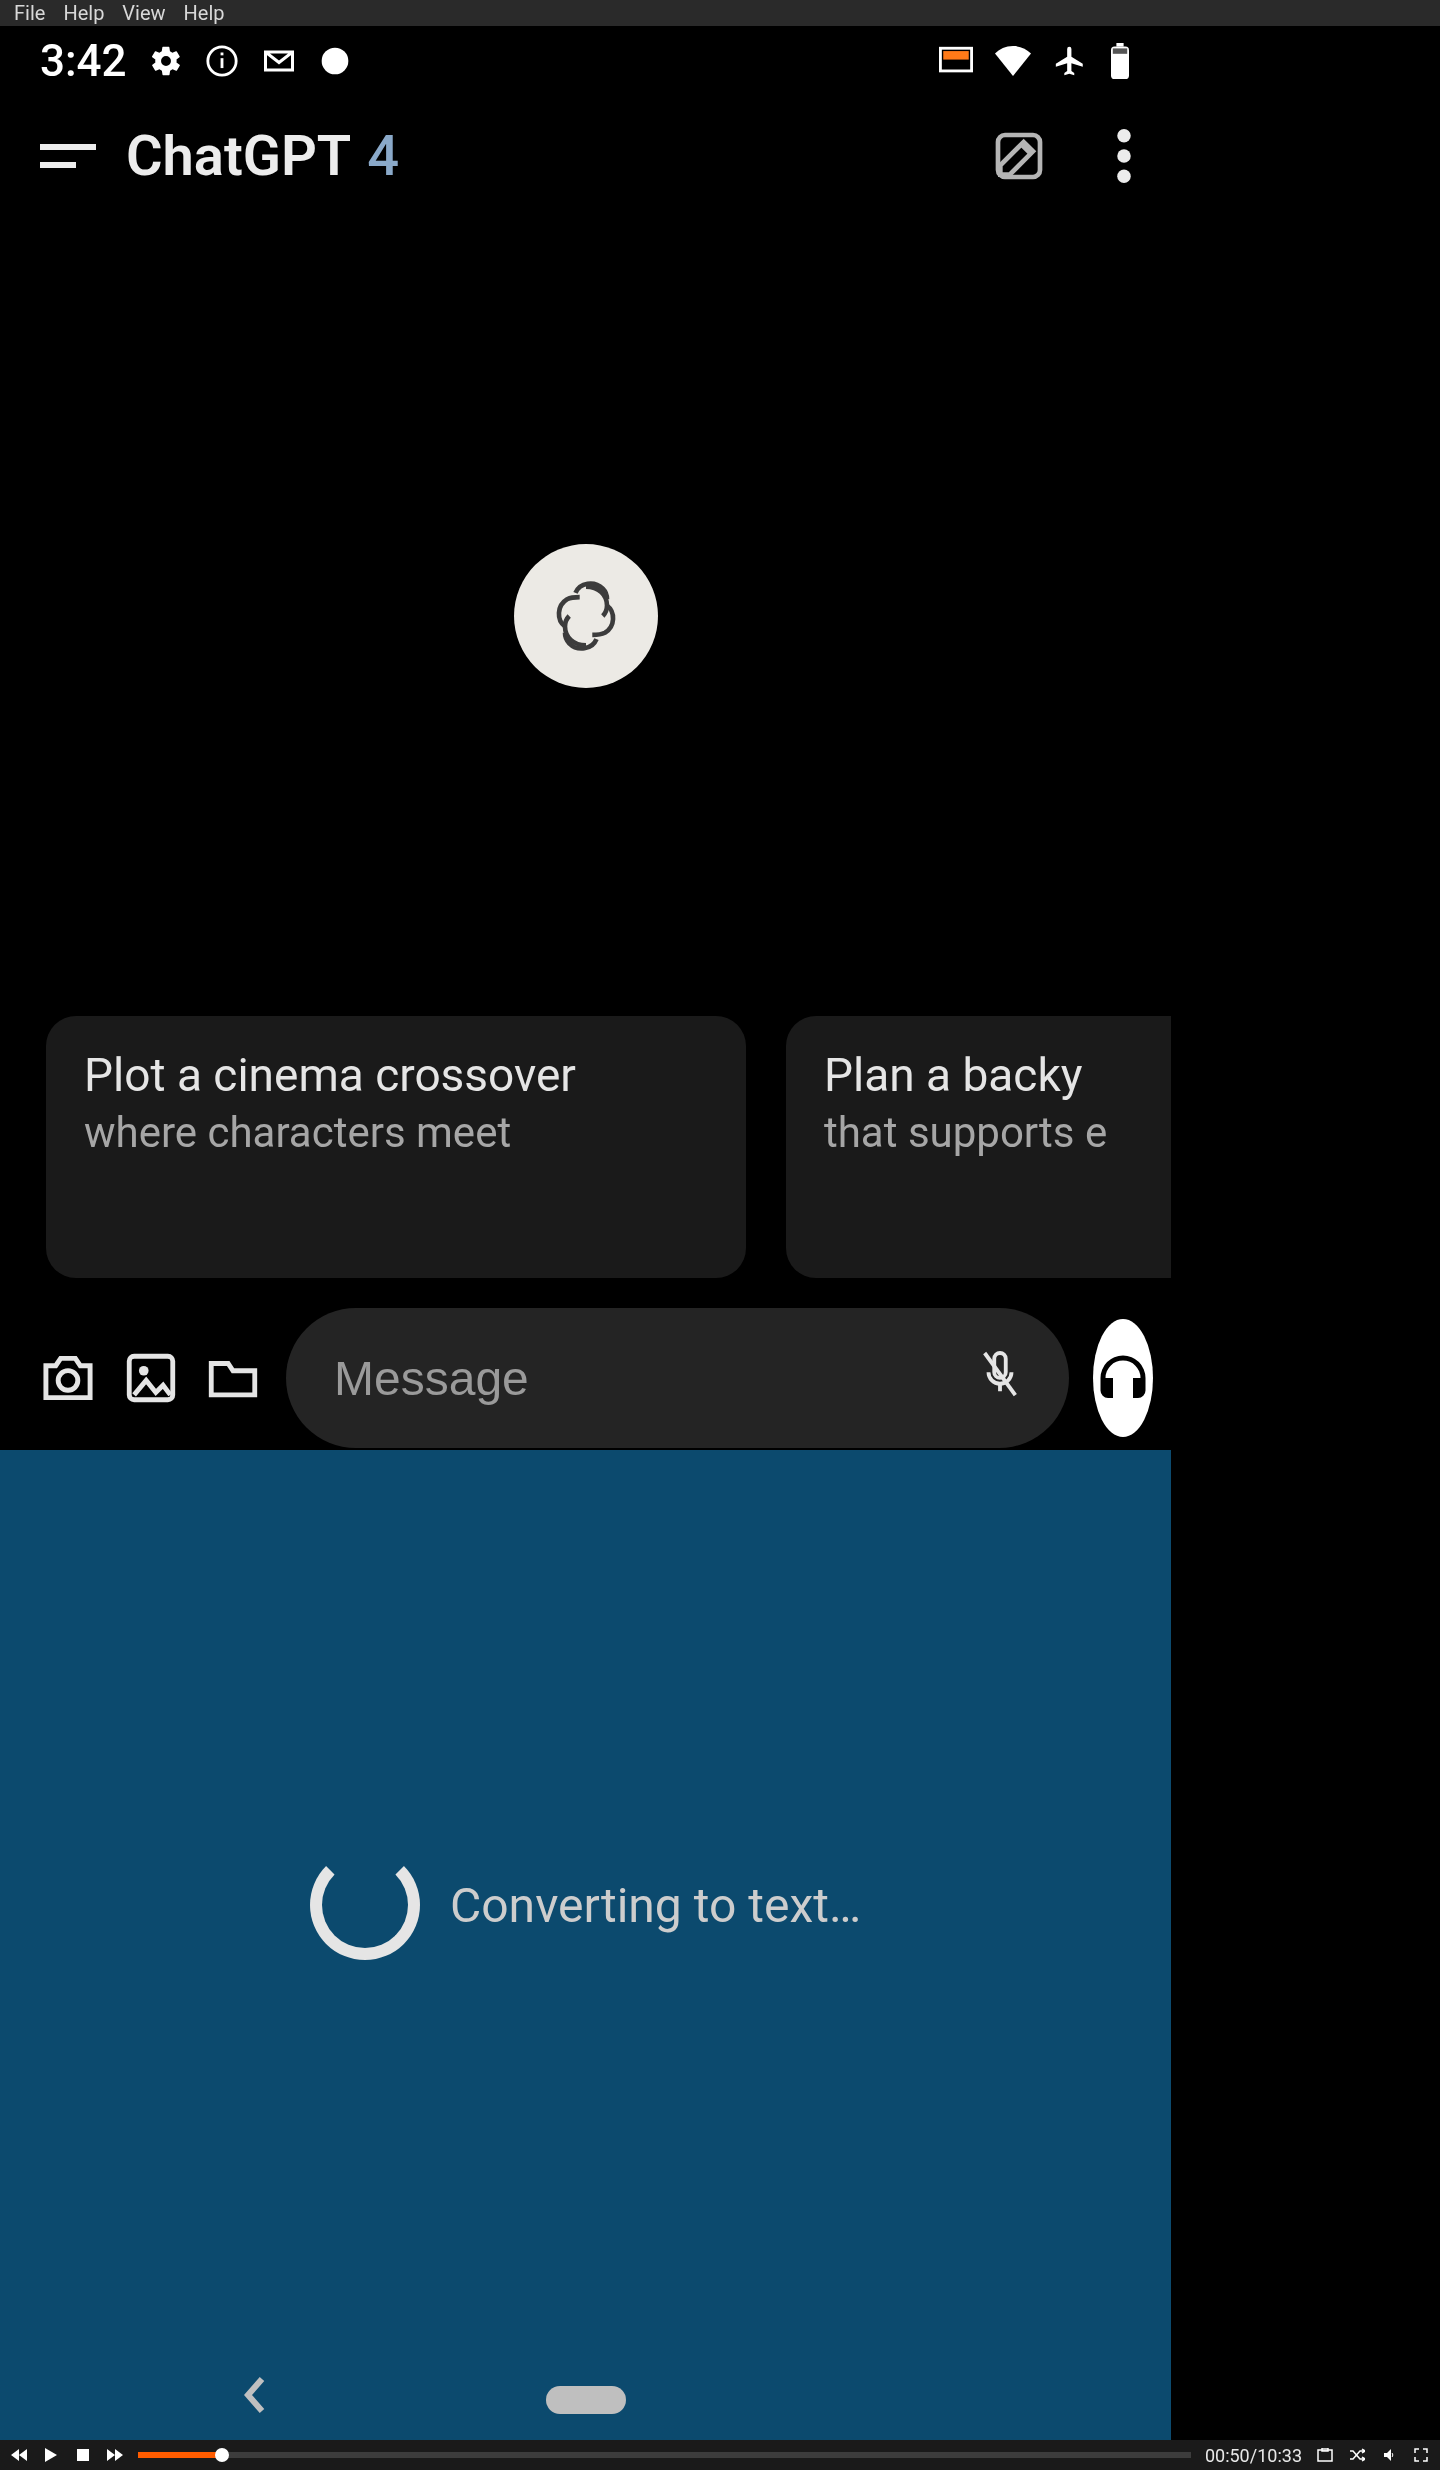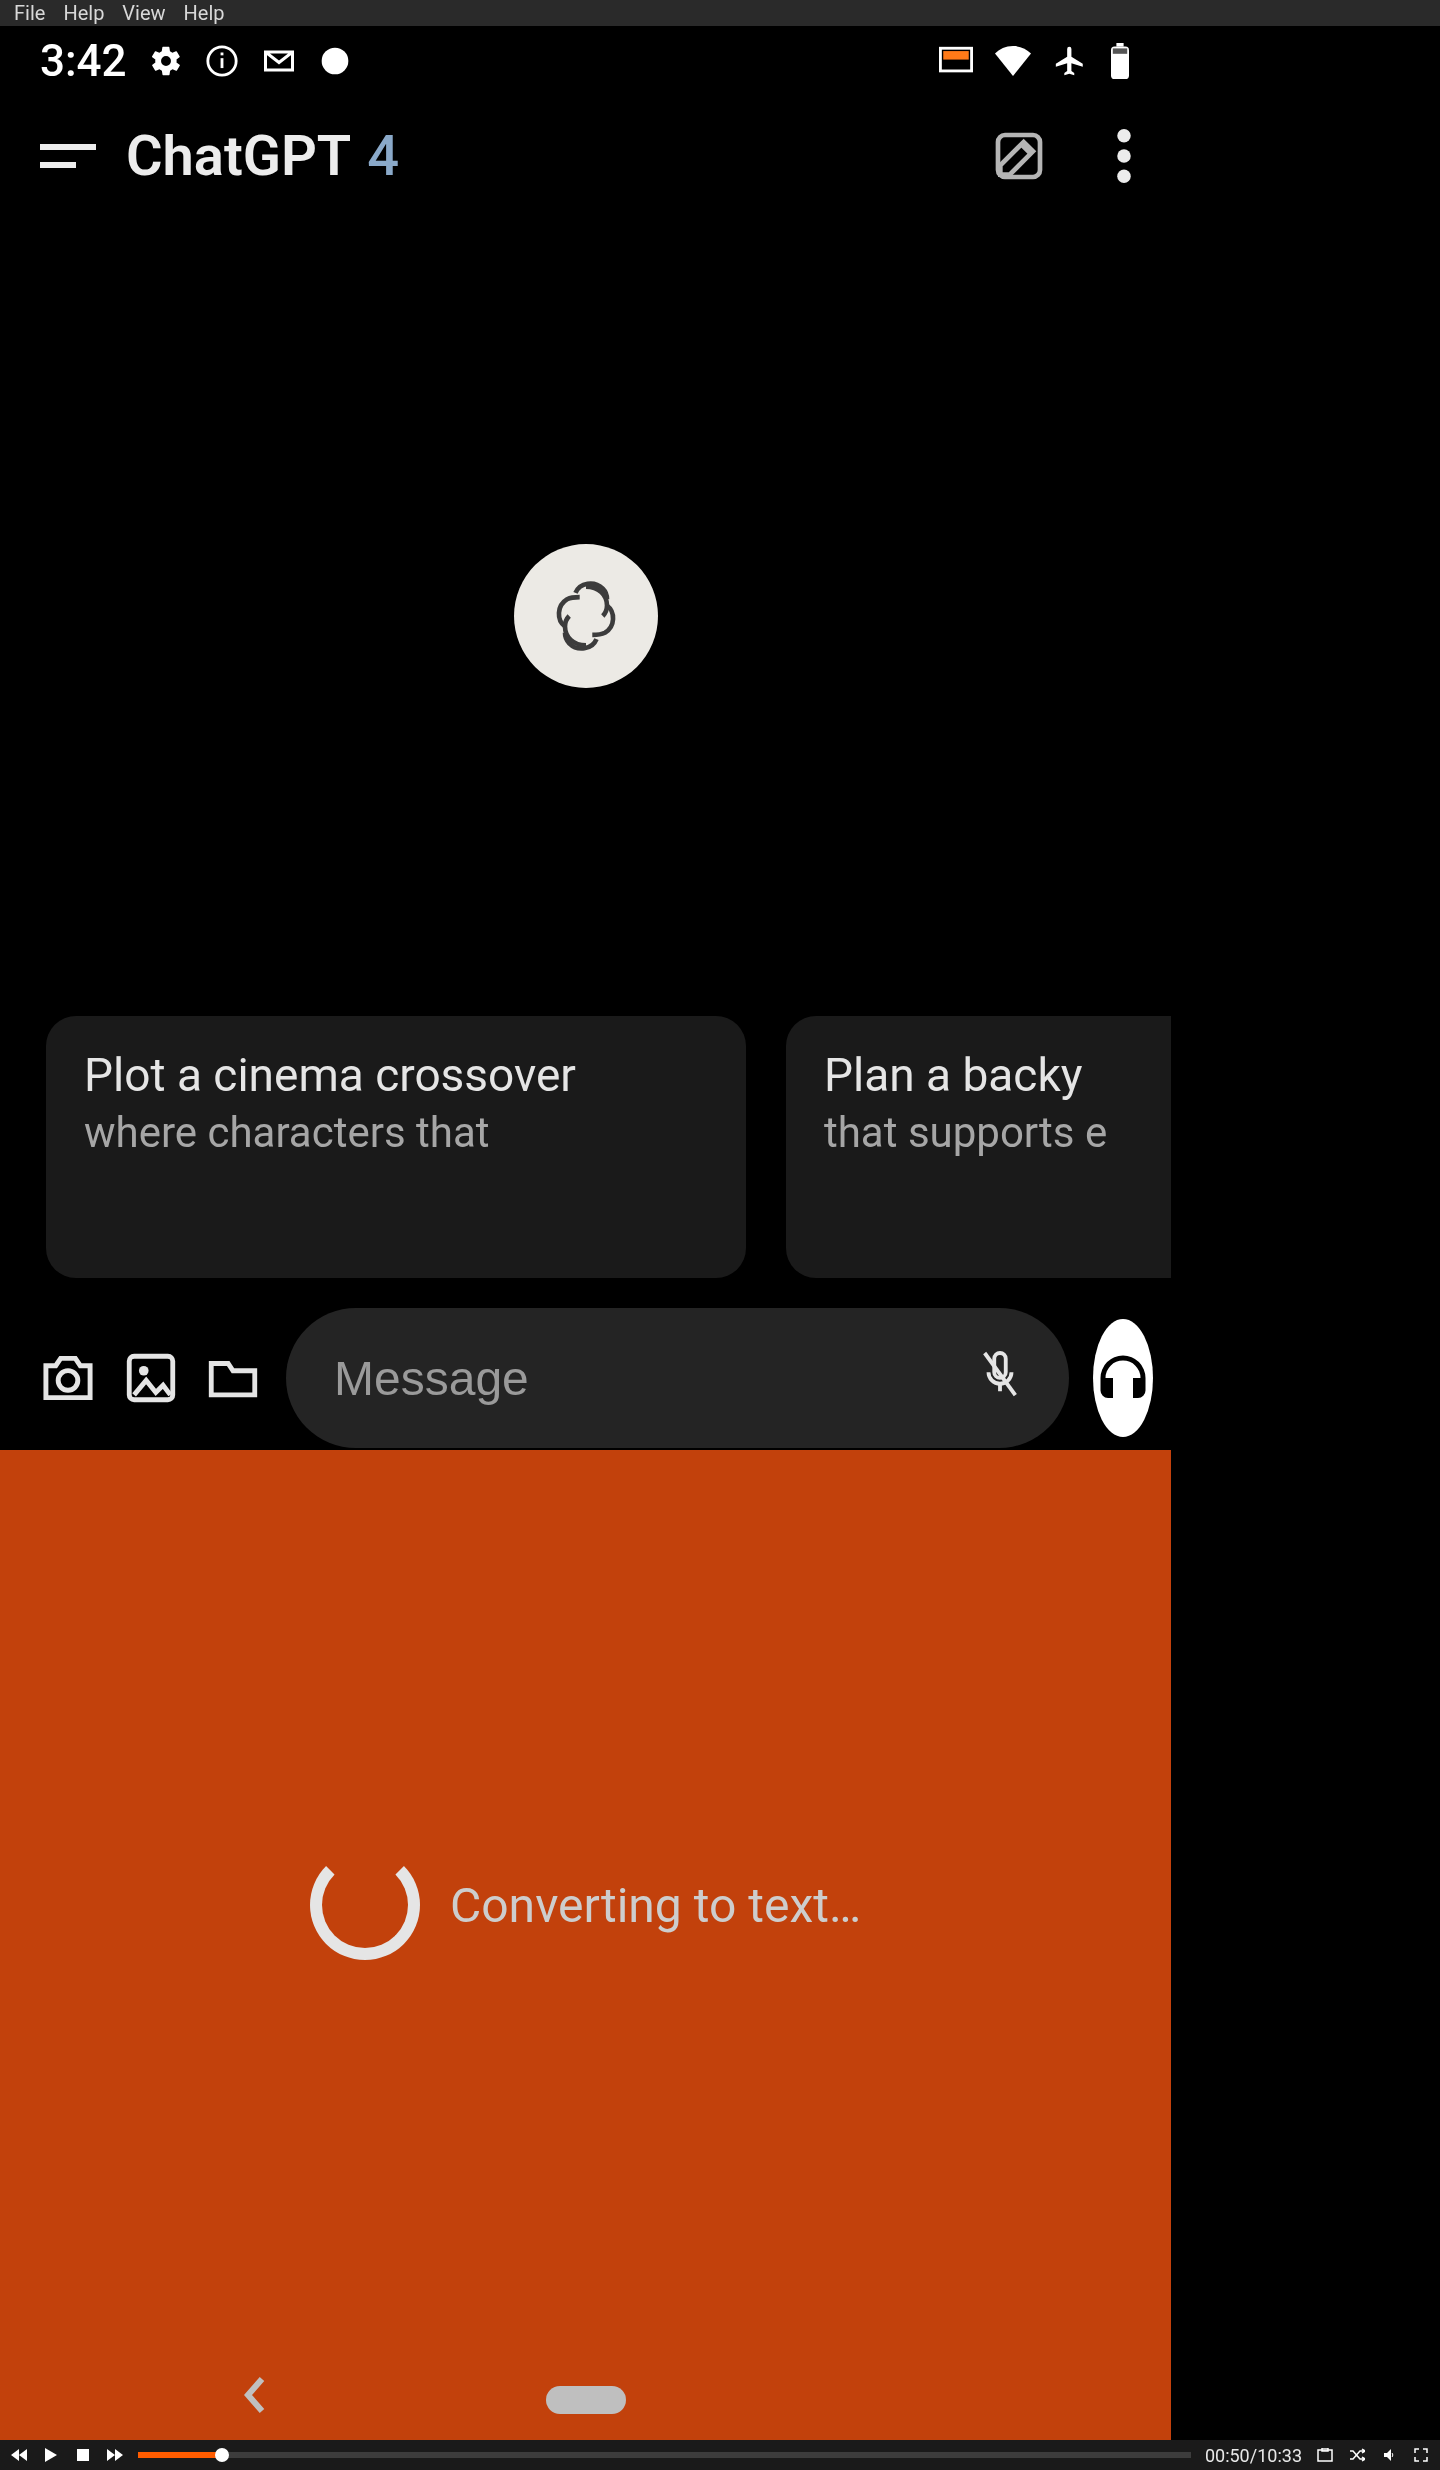--- a/index.html
+++ b/index.html
@@ -181,21 +181,21 @@
     align-items: center;
     justify-content: center;
     cursor: pointer;
   }
 
   
   .convert-panel {
     position: absolute;
     left: 0; right: 0; bottom: 0;
     height: 990px;
-    background: #c2410c;
+    background: #0c4a6e;
     display: flex;
     flex-direction: column;
   }
   .convert-center {
     flex: 1;
     display: flex;
     align-items: center;
     justify-content: center;
     gap: 30px;
   }
@@ -374,21 +374,21 @@
           <path d="M15 9c2-5 9-6 13-2 1 1 2 3 2 5"></path>
           <path d="M20 34c-6 0-10-4-10-9 0-2 1-4 2-5"></path>
         </g>
           </svg>
       </div>
     </div>
 
     <div class="suggestions">
       <div class="suggestion-card">
         <div class="suggestion-title">Plot a cinema crossover</div>
-        <div class="suggestion-sub">where characters that</div>
+        <div class="suggestion-sub">where characters meet</div>
       </div>
       <div class="suggestion-card">
         <div class="suggestion-title">Plan a backy</div>
         <div class="suggestion-sub">that supports e</div>
       </div>
     </div>
 
     <div class="input-row">
       <div class="input-icon-btn">
         <svg width="60" height="54" viewBox="0 0 24 22">

